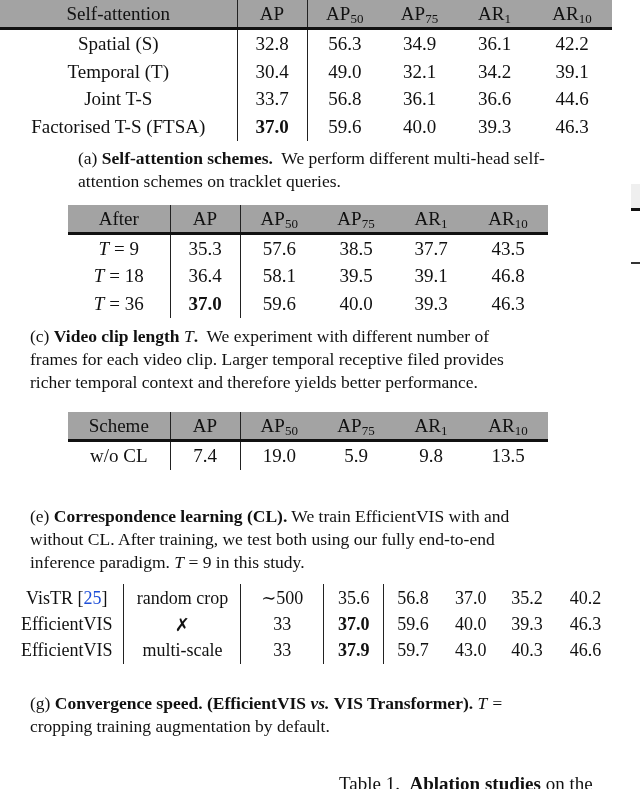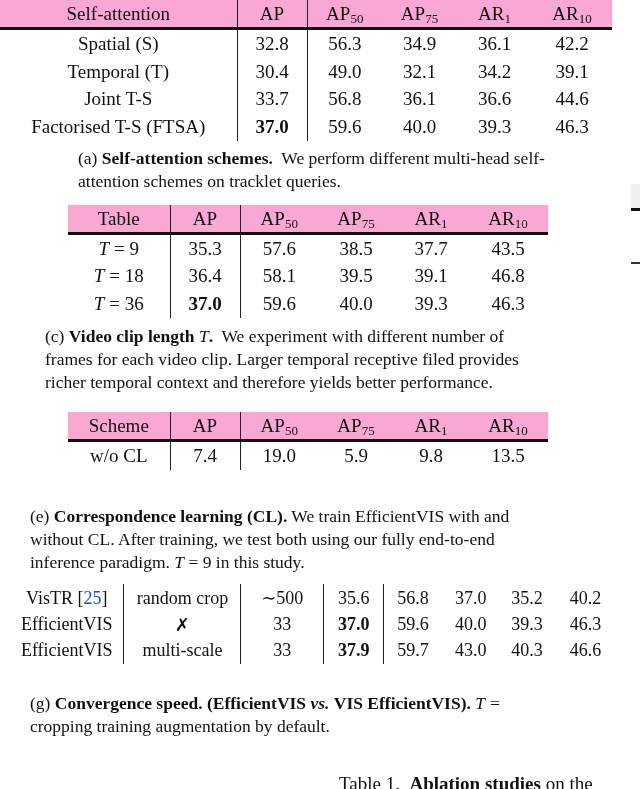--- a/index.html
+++ b/index.html
@@ -1,19 +1,19 @@
 <!DOCTYPE html>
 <html><head>
 <meta charset="utf-8">
 <style>
   html, body { margin:0; padding:0; background:#ffffff; }
   body { width:640px; height:789px; position:relative; overflow:hidden;
          font-family:"Liberation Serif","DejaVu Serif",serif; color:#111; }
   .tbl { position:absolute; border-collapse:collapse; font-size:19px; }
-  .tbl th { background:#f9a8d4; font-weight:normal; padding:0; height:27px; text-align:center;
+  .tbl th { background:#a3a3a3; font-weight:normal; padding:0; height:27px; text-align:center;
             border-bottom:3px solid #111; white-space:nowrap; }
   .tbl td { padding:0; text-align:center; white-space:nowrap; }
   .tbl .vl { border-left:1.5px solid #222; }
   .tbl sub { font-size:13px; vertical-align:-3px; line-height:0; }
   .bold { font-weight:bold; }
   .cap { position:absolute; font-size:17.5px; line-height:23px; color:#111; }
   .cap b { font-weight:bold; }
   .math { font-style:italic; }
   .cite { color:#1d4ed8; }
   .ghost-head { position:absolute; left:631px; top:184px; width:9px; height:24px; background:#efefef; border-bottom:3px solid #111; }
@@ -87,21 +87,21 @@
   <colgroup>
       <col style="width:102px">
       <col style="width:70px">
       <col style="width:78px">
       <col style="width:76px">
       <col style="width:74px">
       <col style="width:80px">
     </colgroup>
   <tbody>
       <tr>
-    <th>Table</th>
+    <th>After</th>
     <th class="vl"><span>AP</span></th>
     <th class="vl"><span>AP</span><sub>50</sub></th>
     <th><span>AP</span><sub>75</sub></th>
     <th><span>AR</span><sub>1</sub></th>
     <th><span>AR</span><sub>10</sub></th>
   </tr>
   <tr style="height:29px">
     <td><span class="math">T</span> <span>= 9</span></td>
     <td class="vl">35.3</td>
     <td class="vl">57.6</td>
@@ -121,21 +121,21 @@
     <td><span class="math">T</span> <span>= 36</span></td>
     <td class="vl bold">37.0</td>
     <td class="vl">59.6</td>
     <td>40.0</td>
     <td>39.3</td>
     <td>46.3</td>
   </tr>
 </tbody>
   </table>
 
-<div class="cap" style="left:30px;top:325px;width:590px;margin-left:15px;">
+<div class="cap" style="left:30px;top:325px;width:590px;">
   <div><span>(c)</span> <b>Video clip length</b> <span class="math">T</span><b>.</b>&nbsp; <span>We experiment with different number of</span></div>
   <div>frames for each video clip. Larger temporal receptive filed provides</div>
   <div>richer temporal context and therefore yields better performance.</div>
 </div>
 
 <table class="tbl" style="left:68px;top:412px;width:480px;">
   <colgroup>
       <col style="width:102px">
       <col style="width:70px">
       <col style="width:78px">
@@ -208,19 +208,19 @@
     <td class="vl bold">37.9</td>
     <td class="vl">59.7</td>
     <td>43.0</td>
     <td>40.3</td>
     <td>46.6</td>
   </tr>
 </tbody>
   </table>
 
 <div class="cap" style="left:30px;top:692px;width:590px;">
-  <div><span>(g)</span> <b>Convergence speed. (EfficientVIS</b> <b><i>vs.</i></b> <b>VIS EfficientVIS).</b> <span class="math">T =</span></div>
+  <div><span>(g)</span> <b>Convergence speed. (EfficientVIS</b> <b><i>vs.</i></b> <b>VIS Transformer).</b> <span class="math">T =</span></div>
   <div>cropping training augmentation by default.</div>
 </div>
 
 <div class="cap" style="left:339px;top:772px;font-size:19px;white-space:nowrap;">
   <span>Table 1.</span>&nbsp; <b>Ablation studies</b> <span>on the</span>
 </div>
 
 </body></html>

